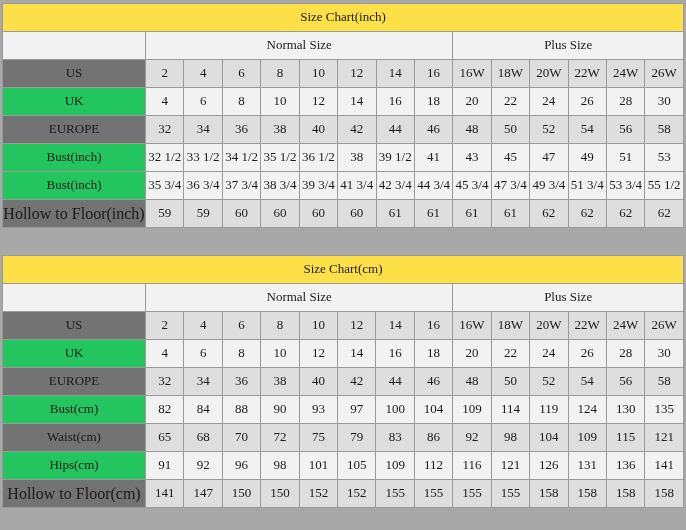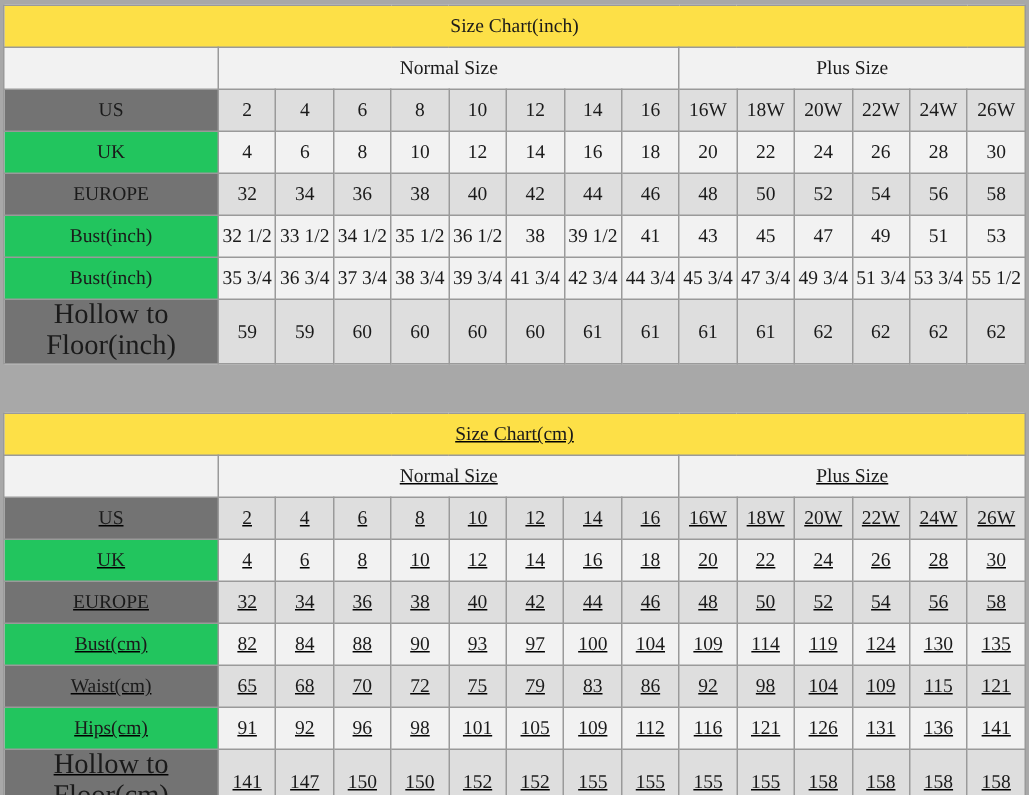--- a/index.html
+++ b/index.html
@@ -14,21 +14,21 @@
     overflow: hidden;
   }
   .chart-wrap {
     position: absolute;
     left: 2px;
     width: 682px;
     background: #f2f2f2;
     box-sizing: border-box;
   }
   #chart-inch { top: 3px; }
-  #chart-cm { top: 275px; text-decoration: underline; }
+  #chart-cm { top: 255px; }
 
   table.size-table {
     border-collapse: collapse;
     width: 682px;
     table-layout: fixed;
     background: #f2f2f2;
   }
   table.size-table td {
     border: 1px solid #9a9a9a;
     text-align: center;
@@ -49,21 +49,21 @@
     font-size: 15px;
     height: 25px;
     background: #f2f2f2;
   }
   td.rowhead {
     font-size: 14px;
     background: #22c55e;
     text-align: center;
   }
   td.rowhead.tall {
-    font-size: 19px;
+    font-size: 16px;
   }
   tr.shaded td {
     background: #dedede;
   }
   tr.shaded td.rowhead {
     background: #737373;
   }
   td.val {
     background: #f2f2f2;
   }

